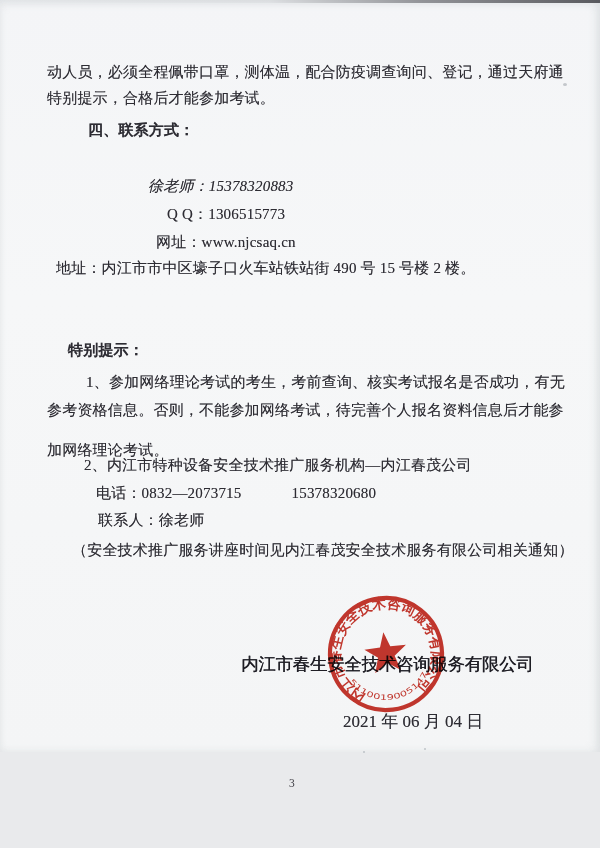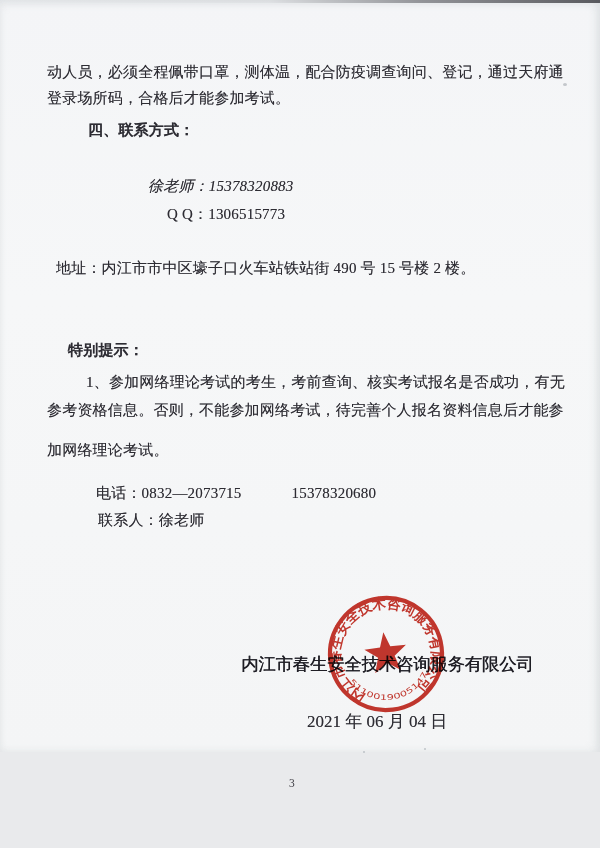--- a/index.html
+++ b/index.html
@@ -18,59 +18,62 @@
   .line{
     position:absolute;white-space:pre;font-size:15px;line-height:16px;
     letter-spacing:.2px;text-shadow:0 0 .5px rgba(45,44,51,.5);
   }
   .bold{font-weight:700;}
   .spacer{display:inline-block;width:50px;}
   .company-line{
     position:absolute;font-size:17.5px;letter-spacing:-.3px;white-space:pre;
     color:#1f1e25;text-shadow:.4px 0 0 currentColor;
   }
-  .date-line{position:absolute;font-size:17px;white-space:pre;text-shadow:0 0 .5px rgba(45,44,51,.5);}
+  .date-line{position:absolute;font-size:17px;white-space:pre;text-shadow:0 0 .5px rgba(45,44,51,.5);margin-left:36px;}
   .page-num{position:absolute;font-size:11.5px;color:#3a3940;}
   .stamp{
     position:absolute;left:311px;top:579px;
     transform:rotate(-7deg);
     mix-blend-mode:multiply;opacity:.92;
   }
   .stamp-ring{fill:none;stroke-width:4.2;}
   .stamp-arc-text{font-size:14px;font-weight:700;font-family:"Liberation Serif","DejaVu Serif",serif;}
   .stamp-serial{font-size:7.5px;font-family:"DejaVu Sans","Liberation Sans",sans-serif;}
   .speck{position:absolute;background:#9aa0a8;border-radius:50%;opacity:.55;}
 </style>
 </head>
 <body>
 
 <div class="page">
   <div class="top-edge"></div>
 
   <div class="line" style="left:47px;top:64px;">动人员，必须全程佩带口罩，测体温，配合防疫调查询问、登记，通过天府通</div>
-  <div class="line" style="left:47px;top:90px;">登录场所码，合格后才能参加考试。</div>
+  <div class="line" style="left:47px;top:90px;">特别提示，合格后才能参加考试。</div>
 
   <div class="line bold" style="left:88px;top:122px;">四、联系方式：</div>
 
   <div class="line" style="left:148px;top:178px;font-style:italic;">徐老师：15378320883</div>
   <div class="line" style="left:158px;top:206px;margin-left:9px;">Q Q：1306515773</div>
+  <div class="line" style="left:156px;top:234px;">网址：www.njcsaq.cn</div>
 
   <div class="line" style="left:56px;top:260px;">地址：内江市市中区壕子口火车站铁站街 490 号 15 号楼 2 楼。</div>
 
   <div class="line bold" style="left:68px;top:342px;">特别提示：</div>
 
   <div class="line" style="left:86px;top:374px;">1、参加网络理论考试的考生，考前查询、核实考试报名是否成功，有无</div>
   <div class="line" style="left:47px;top:402px;">参考资格信息。否则，不能参加网络考试，待完善个人报名资料信息后才能参</div>
   <div class="line" style="left:47px;top:430px;margin-top:12px;">加网络理论考试。</div>
 
+  <div class="line" style="left:84px;top:457px;">2、内江市特种设备安全技术推广服务机构—内江春茂公司</div>
 
   <div class="line" style="left:96px;top:485px;"><span>电话：0832—2073715</span><span class="spacer"></span><span>15378320680</span></div>
 
   <div class="line" style="left:98px;top:512px;">联系人：徐老师</div>
 
+  <div class="line" style="left:72px;top:542px;">（安全技术推广服务讲座时间见内江春茂安全技术服务有限公司相关通知）</div>
 
   <div class="company-line" style="left:241px;top:652px;">内江市春生安全技术咨询服务有限公司</div>
 
   <svg class="stamp" width="150" height="150" viewBox="-75 -75 150 150">
     <circle class="stamp-ring" r="56" stroke="#c4271c"></circle>
     <path id="arcTop" d="M -25.05 38.58 A 46 46 0 1 1 25.05 38.58" fill="none"></path>
     <path id="arcBottom" d="M -39.8 23 A 46 46 0 0 0 39.8 23" fill="none"></path>
     <text class="stamp-arc-text" fill="#c4271c"><textPath href="#arcTop" textLength="234" lengthAdjust="spacingAndGlyphs">内江市春生安全技术咨询服务有限公司</textPath></text>
     <polygon points="0,-22 -5.17,-7.12 -20.92,-6.80 -8.37,2.72 -12.93,17.80 0,8.8 12.93,17.80 8.37,2.72 20.92,-6.80 5.17,-7.12" fill="#c4271c"></polygon>
     <text class="stamp-serial" fill="#c4271c"><textPath href="#arcBottom" textLength="94" lengthAdjust="spacingAndGlyphs">5110019005147</textPath></text>

